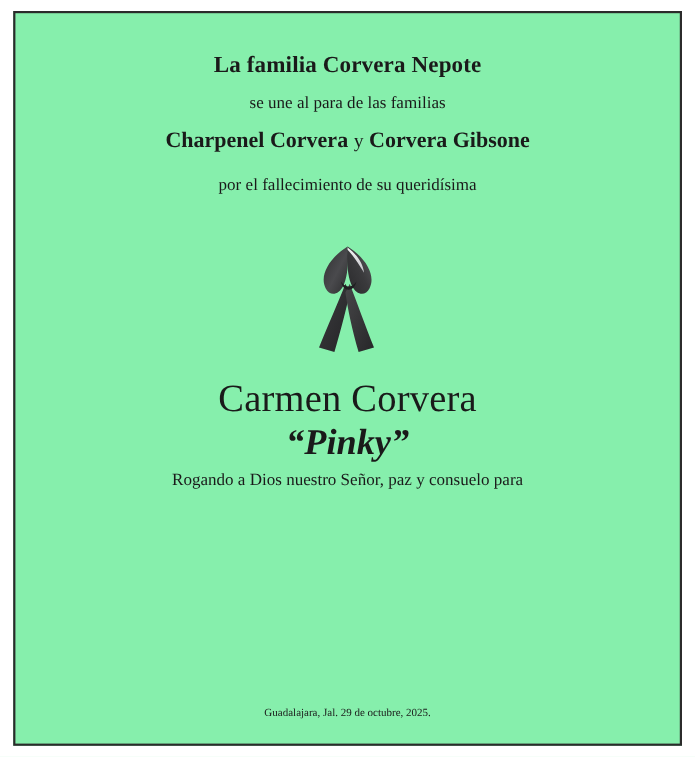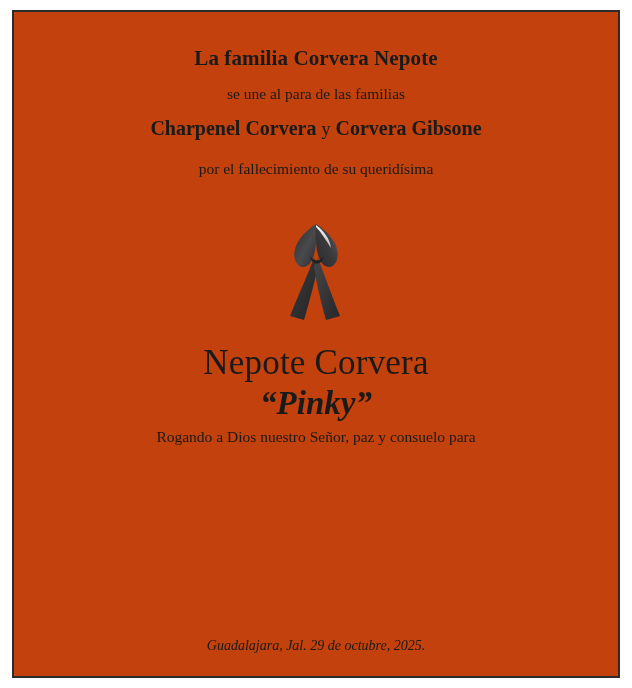--- a/index.html
+++ b/index.html
@@ -21,21 +21,21 @@
     background: #ffffff;
     padding: 10px 12px;
     display: flex;
     align-items: stretch;
     justify-content: center;
   }
   .obituary-frame {
     flex: 1 1 auto;
     border: 2px solid #2b2b2b;
     box-sizing: border-box;
-    background: #c2410c;
+    background: #86efac;
     display: flex;
     flex-direction: column;
     align-items: center;
     padding: 34px 40px 18px 40px;
   }
   .line {
     text-align: center;
     width: 100%;
   }
   .family-name {
@@ -80,22 +80,21 @@
     font-style: italic;
     font-weight: bold;
     margin-top: 2px;
     margin-bottom: 5px;
   }
   .prayer {
     font-size: 15.5px;
     line-height: 1.35;
   }
   .place-date {
-    font-size: 14px;
-    font-style: italic;
+    font-size: 10px;
     margin-top: 42px;
     margin-bottom: 4px;
   }
   .spacer {
     flex: 1 1 auto;
   }
 </style>
 </head>
 <body>
 
@@ -149,21 +148,21 @@
 
         <path d="M44 50 C 38 66, 28 88, 20 108 L 34 112 C 40 92, 45 72, 48 58 Z" fill="url(#gTailL)"></path>
 
         <path d="M48 50 C 54 66, 62 88, 70 108 L 56 112 C 50 92, 46 72, 44 58 Z" fill="url(#gTailR)"></path>
 
         <path d="M40 48 C 44 54, 50 54, 54 48 C 52 58, 42 58, 40 48 Z" fill="#1f1f21"></path>
       </svg>
     </div>
 
     <div class="line deceased-name">
-      <div>Nepote Corvera</div>
+      <div>Carmen Corvera</div>
     </div>
 
     <div class="line nickname">“Pinky”</div>
 
     <div class="line prayer">
       <div>Rogando a Dios nuestro Señor, paz y consuelo para</div>
     </div>
 
     <div class="spacer"></div>
 

